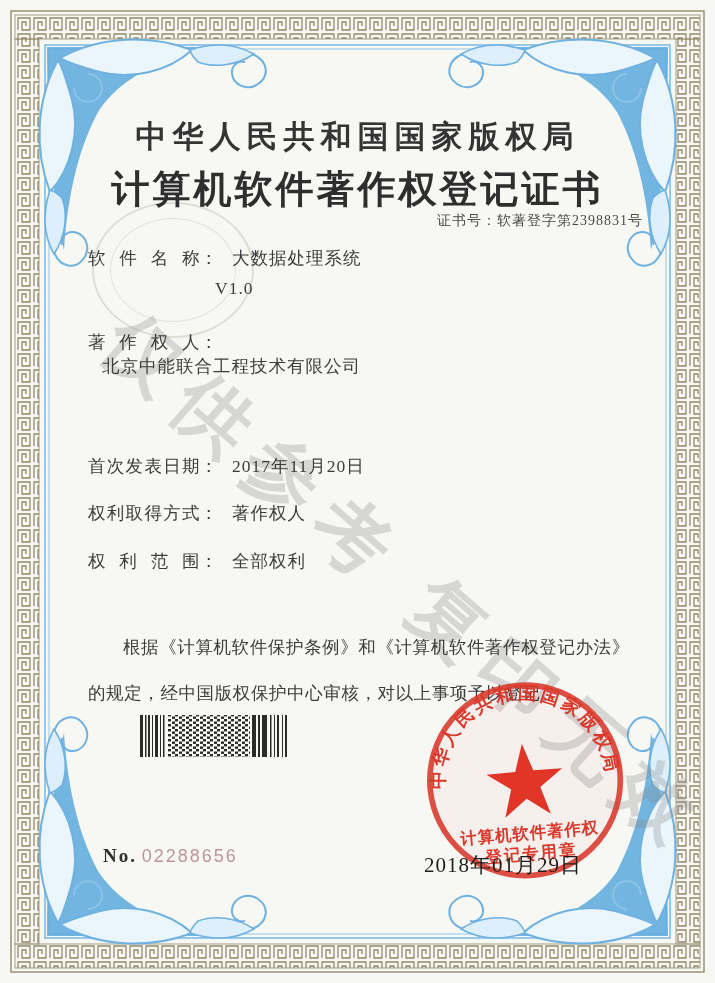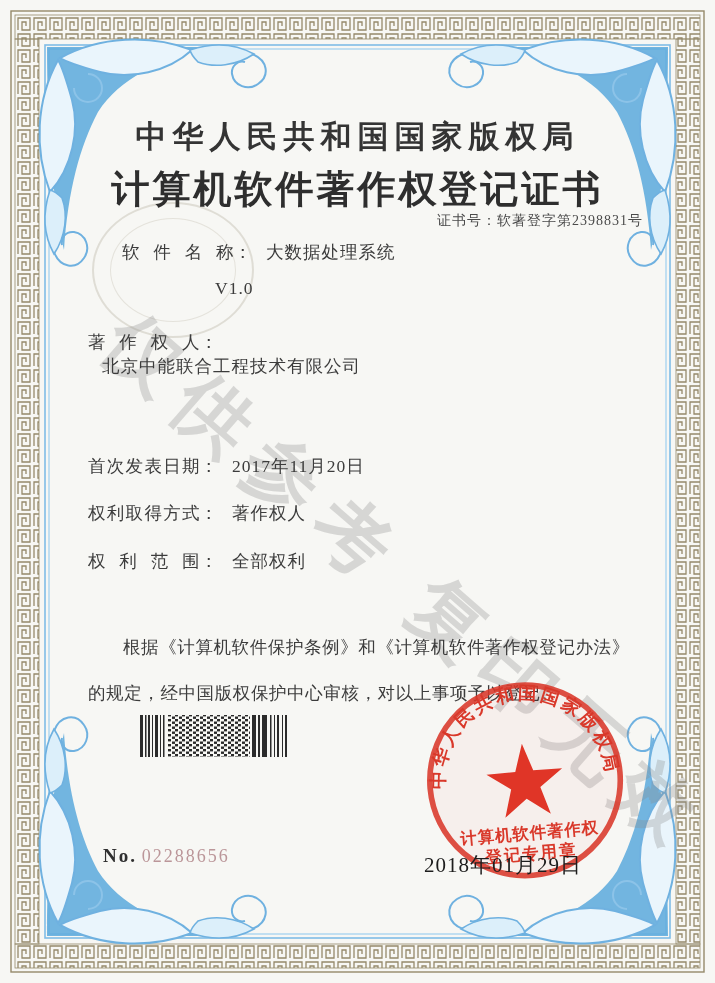--- a/index.html
+++ b/index.html
@@ -44,21 +44,21 @@
   .fcolon{display:inline-block;}
   .fvalue{margin-left:14px;letter-spacing:1px;}
   .vline2{position:absolute;left:215px;font-size:17.5px;letter-spacing:1px;}
   .body-paragraph{
     position:absolute;left:88px;top:624px;width:556px;
     font-size:17.5px;line-height:2.65;text-indent:2em;letter-spacing:0.6px;color:#3c3c3c;
   }
   .barcode{position:absolute;left:140px;top:714px;}
   .serial{position:absolute;left:103px;top:845px;font-size:19px;}
   .serial-prefix{font-weight:700;color:#2f2f2f;letter-spacing:2px;margin-top:28px;}
-  .serial-number{color:#bb9699;font-family:Liberation Serif, serif;font-size:18px;letter-spacing:2px;margin-top:48px;}
+  .serial-number{color:#bb9699;font-family:Liberation Sans, sans-serif;font-size:18px;letter-spacing:2px;margin-top:48px;}
   .stamp{position:absolute;left:418px;top:678px;width:215px;height:215px;z-index:4;transform:rotate(-5deg);}
   .stamp-date{
     position:absolute;left:424px;top:851px;z-index:5;
     font-size:21px;font-weight:400;letter-spacing:1px;color:#1d1d1d;
   }
 </style>
 </head>
 <body>
 
 <div class="page">
@@ -102,21 +102,21 @@
 
   <div class="content">
 
     <div class="authority">中华人民共和国国家版权局</div>
     <div class="cert-title">计算机软件著作权登记证书</div>
 
     <div class="cert-no">
       <span>证书号：</span><span>软著登字第2398831号</span>
     </div>
 
-    <div class="field-row" style="top:240px;margin-left:34px;">
+    <div class="field-row" style="top:246px;">
       <span class="flabel"><span class="flabel-text">软件名称</span><span class="fcolon">：</span></span>
       <span class="fvalue">大数据处理系统</span>
     </div>
     <div class="vline2" style="top:278px;">V1.0</div>
 
     <div class="field-row" style="top:330px;flex-direction:column;">
       <span class="flabel"><span class="flabel-text">著作权人</span><span class="fcolon">：</span></span>
       <span class="fvalue">北京中能联合工程技术有限公司</span>
     </div>
 

